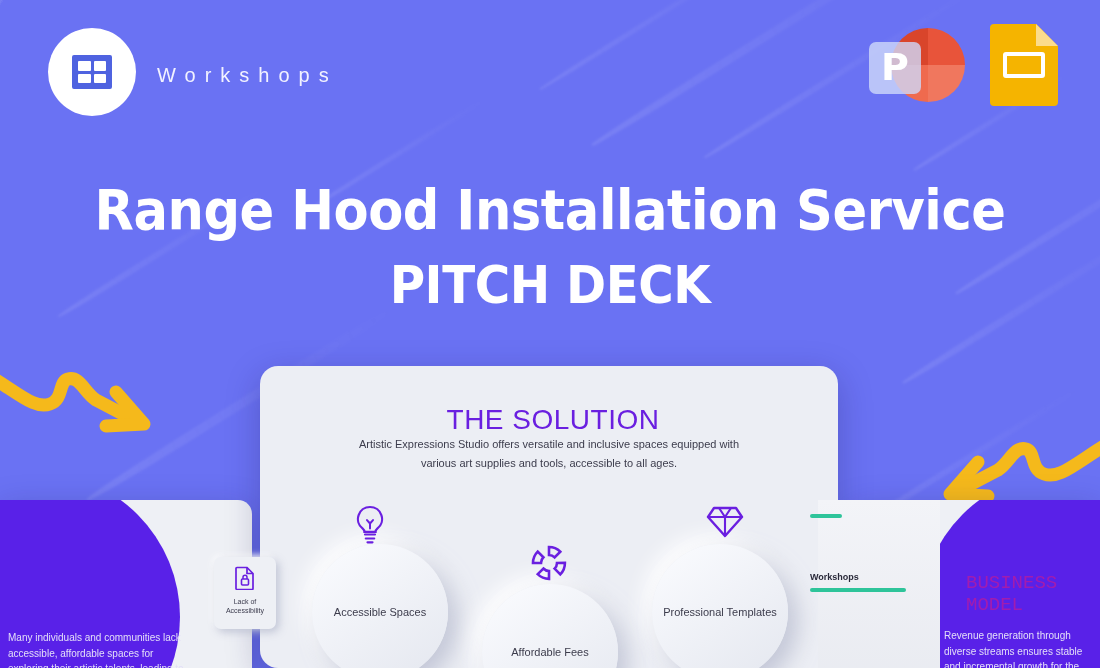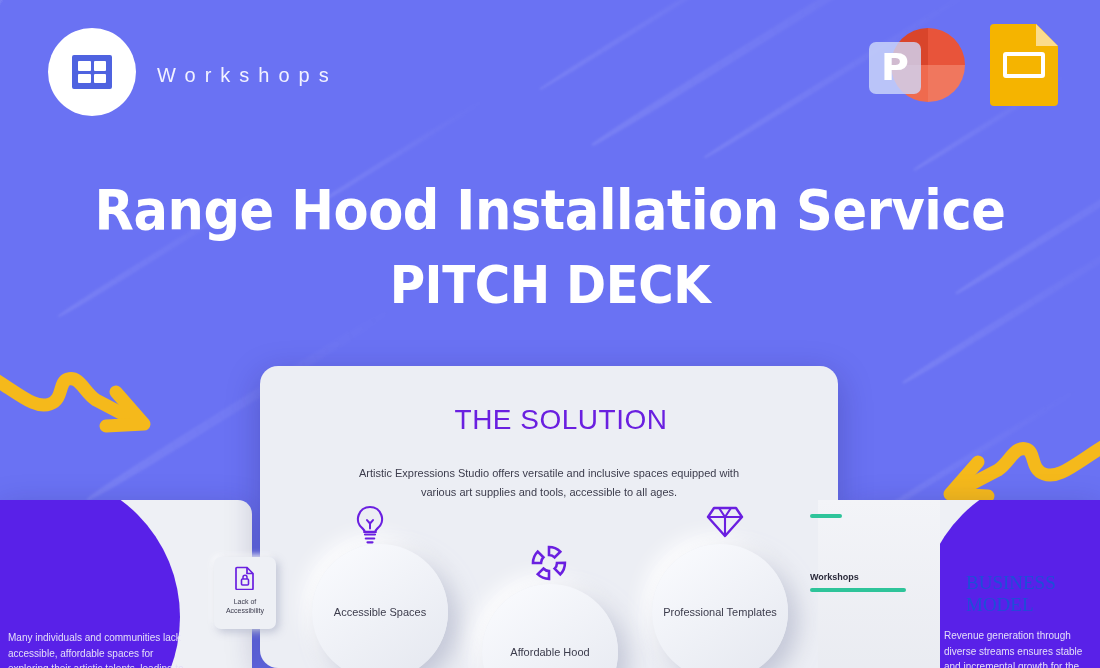--- a/index.html
+++ b/index.html
@@ -159,23 +159,23 @@
     position:absolute;
     background:#5921e8;
     width:290px; height:290px;
     border-radius:50%;
   }
   .blob-left { left:-110px; top:-28px; }
   .blob-right { right:-110px; top:-28px; }
 
   .card-title {
     position:absolute;
-    color:#1d4ed8;
+    color:#a21caf;
     font-size:19px;
-    font-family:Liberation Serif, serif;
+    font-family:Liberation Mono, monospace;
     line-height:1.18;
     z-index:3;
   }
   .ct-left { left:8px; top:98px; }
   .ct-right { right:14px; top:72px; text-align:left; width:120px; }
 
   .card-body {
     position:absolute;
     color:#e3def8;
     font-size:10px;
@@ -206,29 +206,29 @@
   .ws-bar.long { width:96px; }
   .ws-label { font-size:9px; font-weight:bold; color:#2a2a3a; margin:54px 0 6px 0; }
   .ws-panel {
     position:absolute; right:160px; top:500px; width:122px; height:185px;
     background:linear-gradient(180deg,#f3f4f8,#e9ebf1);
     z-index:4;
   }
 
   
   .sol-title {
-    position:absolute; top:38px; left:12px; width:100%;
+    position:absolute; top:38px; left:4px; width:100%;
     text-align:center;
     font-size:28px;
     color:#6a1fe0;
     font-family:"Liberation Sans", sans-serif;
     letter-spacing:0.5px;
   }
   .sol-desc {
-    position:absolute; top:98px; left:50%; transform:translateX(-50%);
+    position:absolute; top:69px; left:50%; transform:translateX(-50%);
     width:400px; text-align:center;
     font-size:11px; line-height:1.75; color:#3c3c4c;
   }
   .neu {
     position:absolute;
     border-radius:50%;
     background:linear-gradient(145deg,#fbfcff,#e4e7ef);
     box-shadow:10px 10px 22px rgba(173,178,200,0.65), -9px -9px 20px rgba(255,255,255,0.95);
     display:flex; flex-direction:column; align-items:center; justify-content:center;
   }
@@ -329,21 +329,21 @@
 </div>
 
 <div class="card card-solution">
   <div class="sol-title">THE SOLUTION</div>
   <div class="sol-desc">Artistic Expressions Studio offers versatile and inclusive spaces equipped with various art supplies and tools, accessible to all ages.</div>
 
   <div class="neu neu-a">
     <div class="lbl">Accessible Spaces</div>
   </div>
   <div class="neu neu-b">
-    <div class="lbl">Affordable Hood</div>
+    <div class="lbl">Affordable Fees</div>
   </div>
   <div class="neu neu-c">
     <div class="lbl">Professional Templates</div>
   </div>
 </div>
 
 <svg class="sol-icon-float sif-a" width="36" height="42" viewBox="0 0 36 42">
   <path d="M18 3 a12 12 0 0 1 7.5 21.4 c-1.3 1.1 -1.9 2.2 -1.9 3.4 h-11.2 c0 -1.2 -0.6 -2.3 -1.9 -3.4 A12 12 0 0 1 18 3 z" fill="none" stroke="#6a1fe0" stroke-width="2.2"></path>
   <path d="M13 30.5 h10 M13.8 34.5 h8.4" fill="none" stroke="#6a1fe0" stroke-width="2.2" stroke-linecap="round"></path>
   <path d="M18 24.5 v-5 l-3 -3.4 M18 19.5 l3 -3.4" fill="none" stroke="#6a1fe0" stroke-width="2" stroke-linecap="round"></path>

